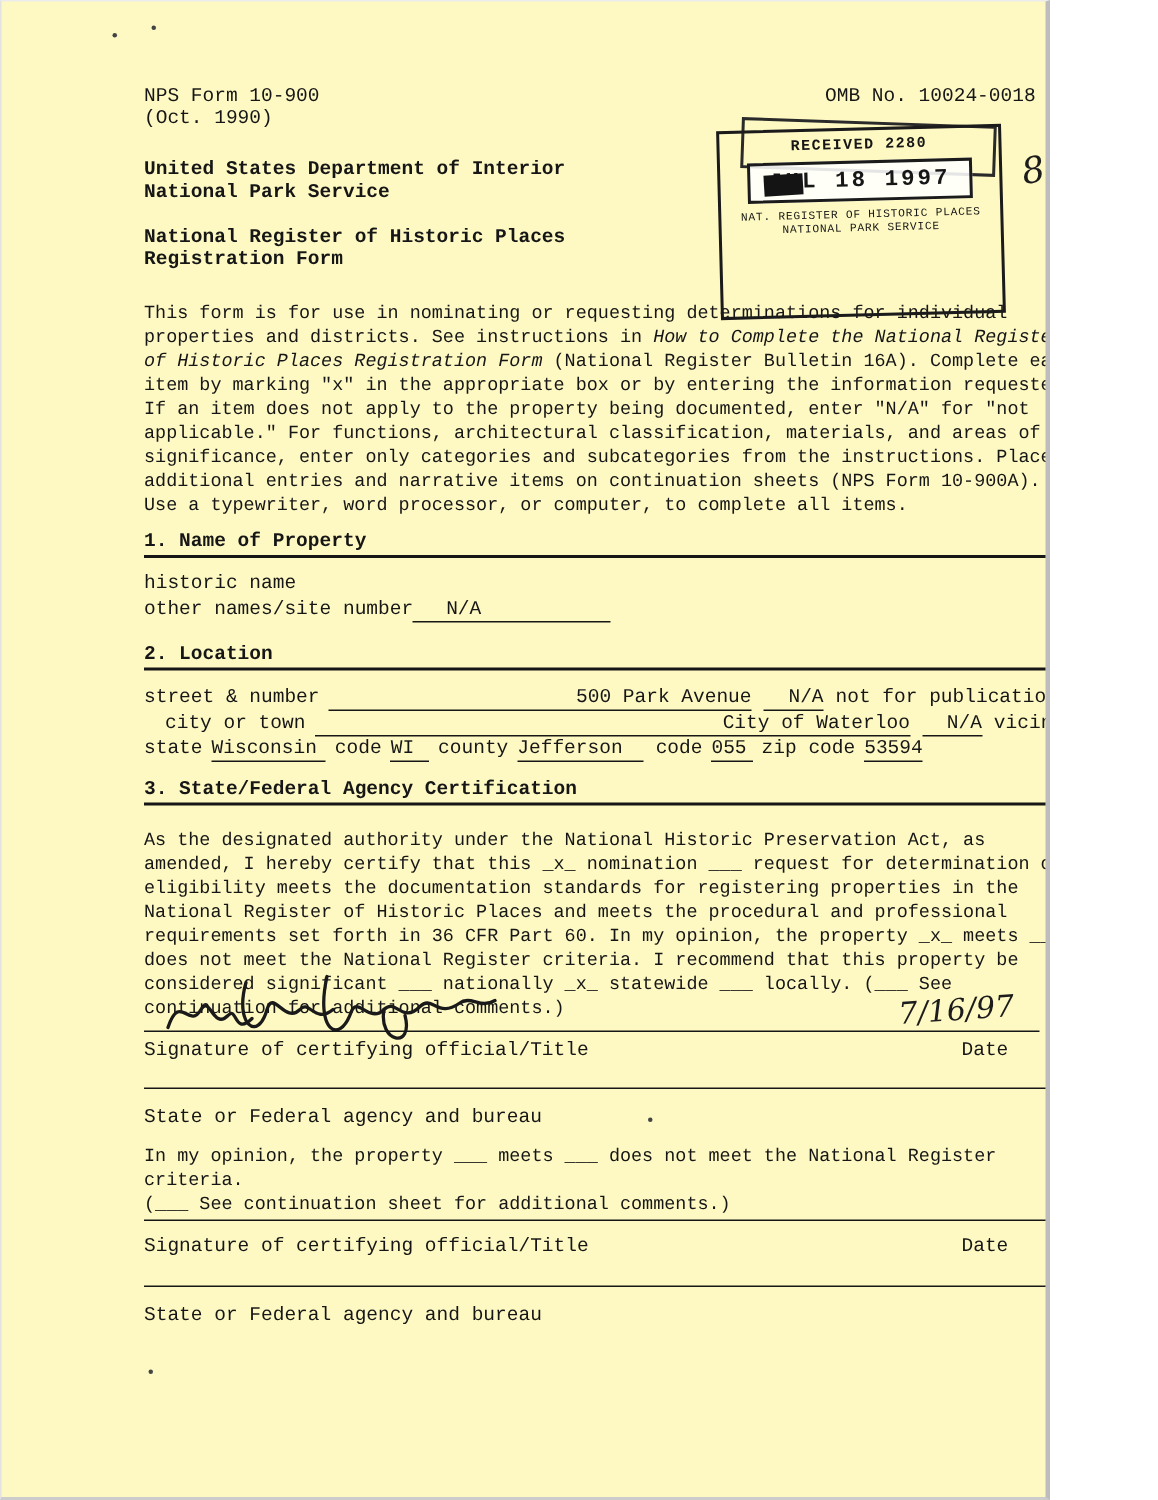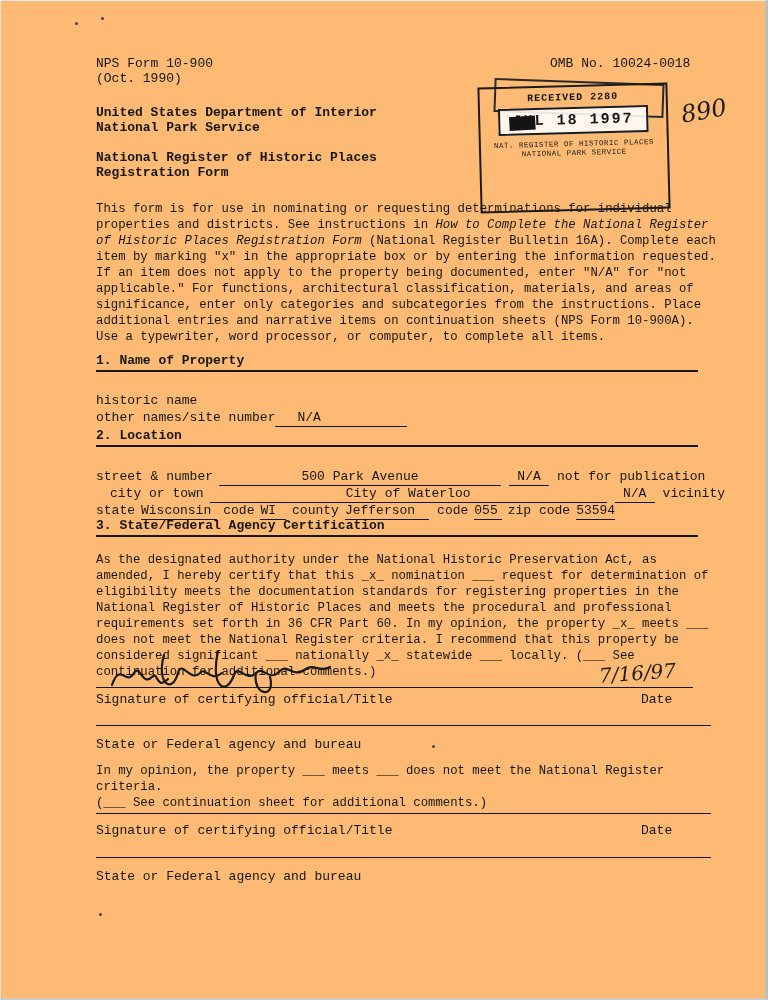--- a/index.html
+++ b/index.html
@@ -1,35 +1,35 @@
 <!DOCTYPE html>
 <html><head>
 <meta charset="utf-8">
 <style>
   * { margin:0; padding:0; box-sizing:border-box; }
   html,body { background:#ffffff; }
   .page {
-    position:relative; width:768px; height:1000px;
-    background:#fdba74; overflow:hidden;
+    position:relative; width:700px; height:1000px;
+    background:#fef9c3; overflow:hidden;
     font-family:"Liberation Mono","DejaVu Sans Mono",monospace;
     color:#161616;
     border-top:1px solid #ececec; border-left:1px solid #e2e2e2;
     border-right:3px solid #bdbdbd; border-bottom:2px solid #cccccc;
   }
   .abs { position:absolute; }
   .t   { font-size:13px; line-height:15px; white-space:nowrap; }
   .b   { font-weight:bold; }
   .para{ font-size:12.3px; line-height:16px; }
   .pre { white-space:pre-wrap; }
   .u   { border-bottom:1.5px solid #161616; }
   .rule{ border-top:2px solid #161616; height:0; }
   .rulethin{ border-top:1.5px solid #161616; height:0; }
-  .row { display:flex; align-items:baseline; font-size:13px; line-height:16px; white-space:nowrap;margin-top:12px; }
+  .row { display:flex; align-items:baseline; font-size:13px; line-height:16px; white-space:nowrap; }
   .grow{ flex:1 1 auto; }
-  .ctr { text-align:center; }
+  .ctr { text-align:right; }
   .it  { font-style:italic; }
 
   
   .stamp {
     border:2.5px solid #1b1b1b; transform:rotate(-1.5deg);
     background:transparent; text-align:center; padding-top:5px;
   }
   .stamp-ghost { border:2px solid #2a2a2a; transform:rotate(2deg); background:transparent; }
   .stamp-received { font-size:10px; font-weight:bold; letter-spacing:1px; }
   .datebox {

